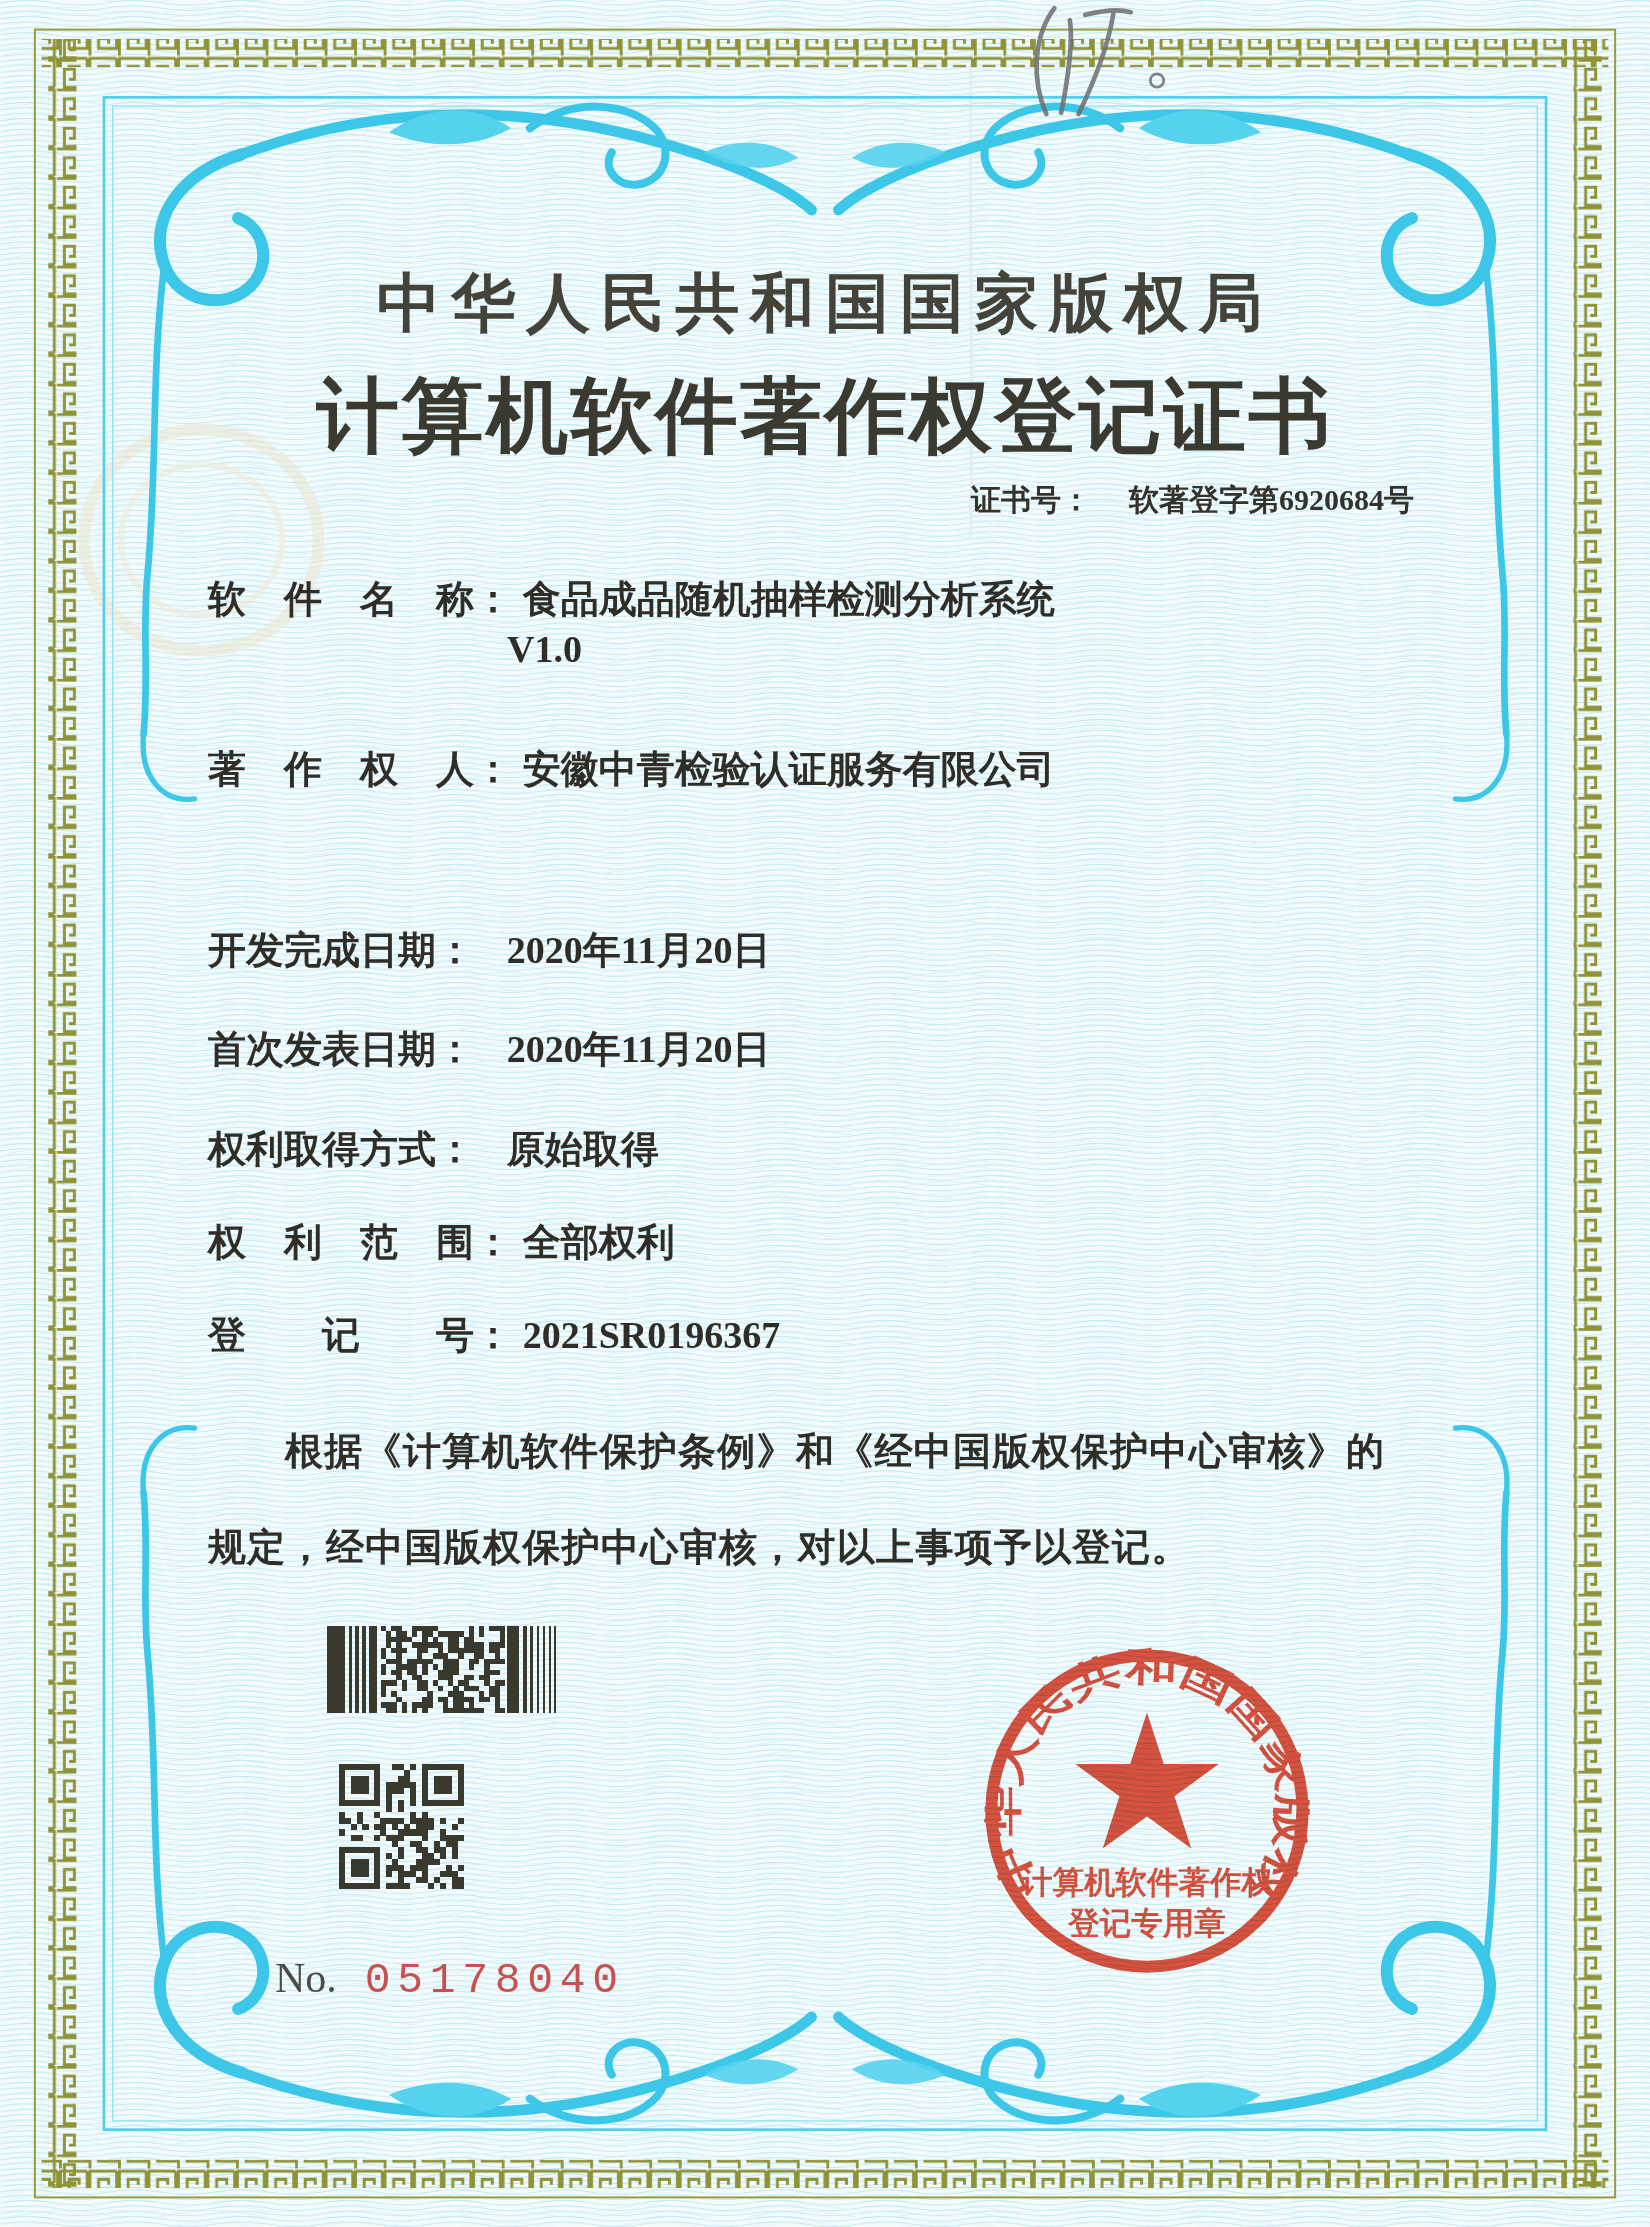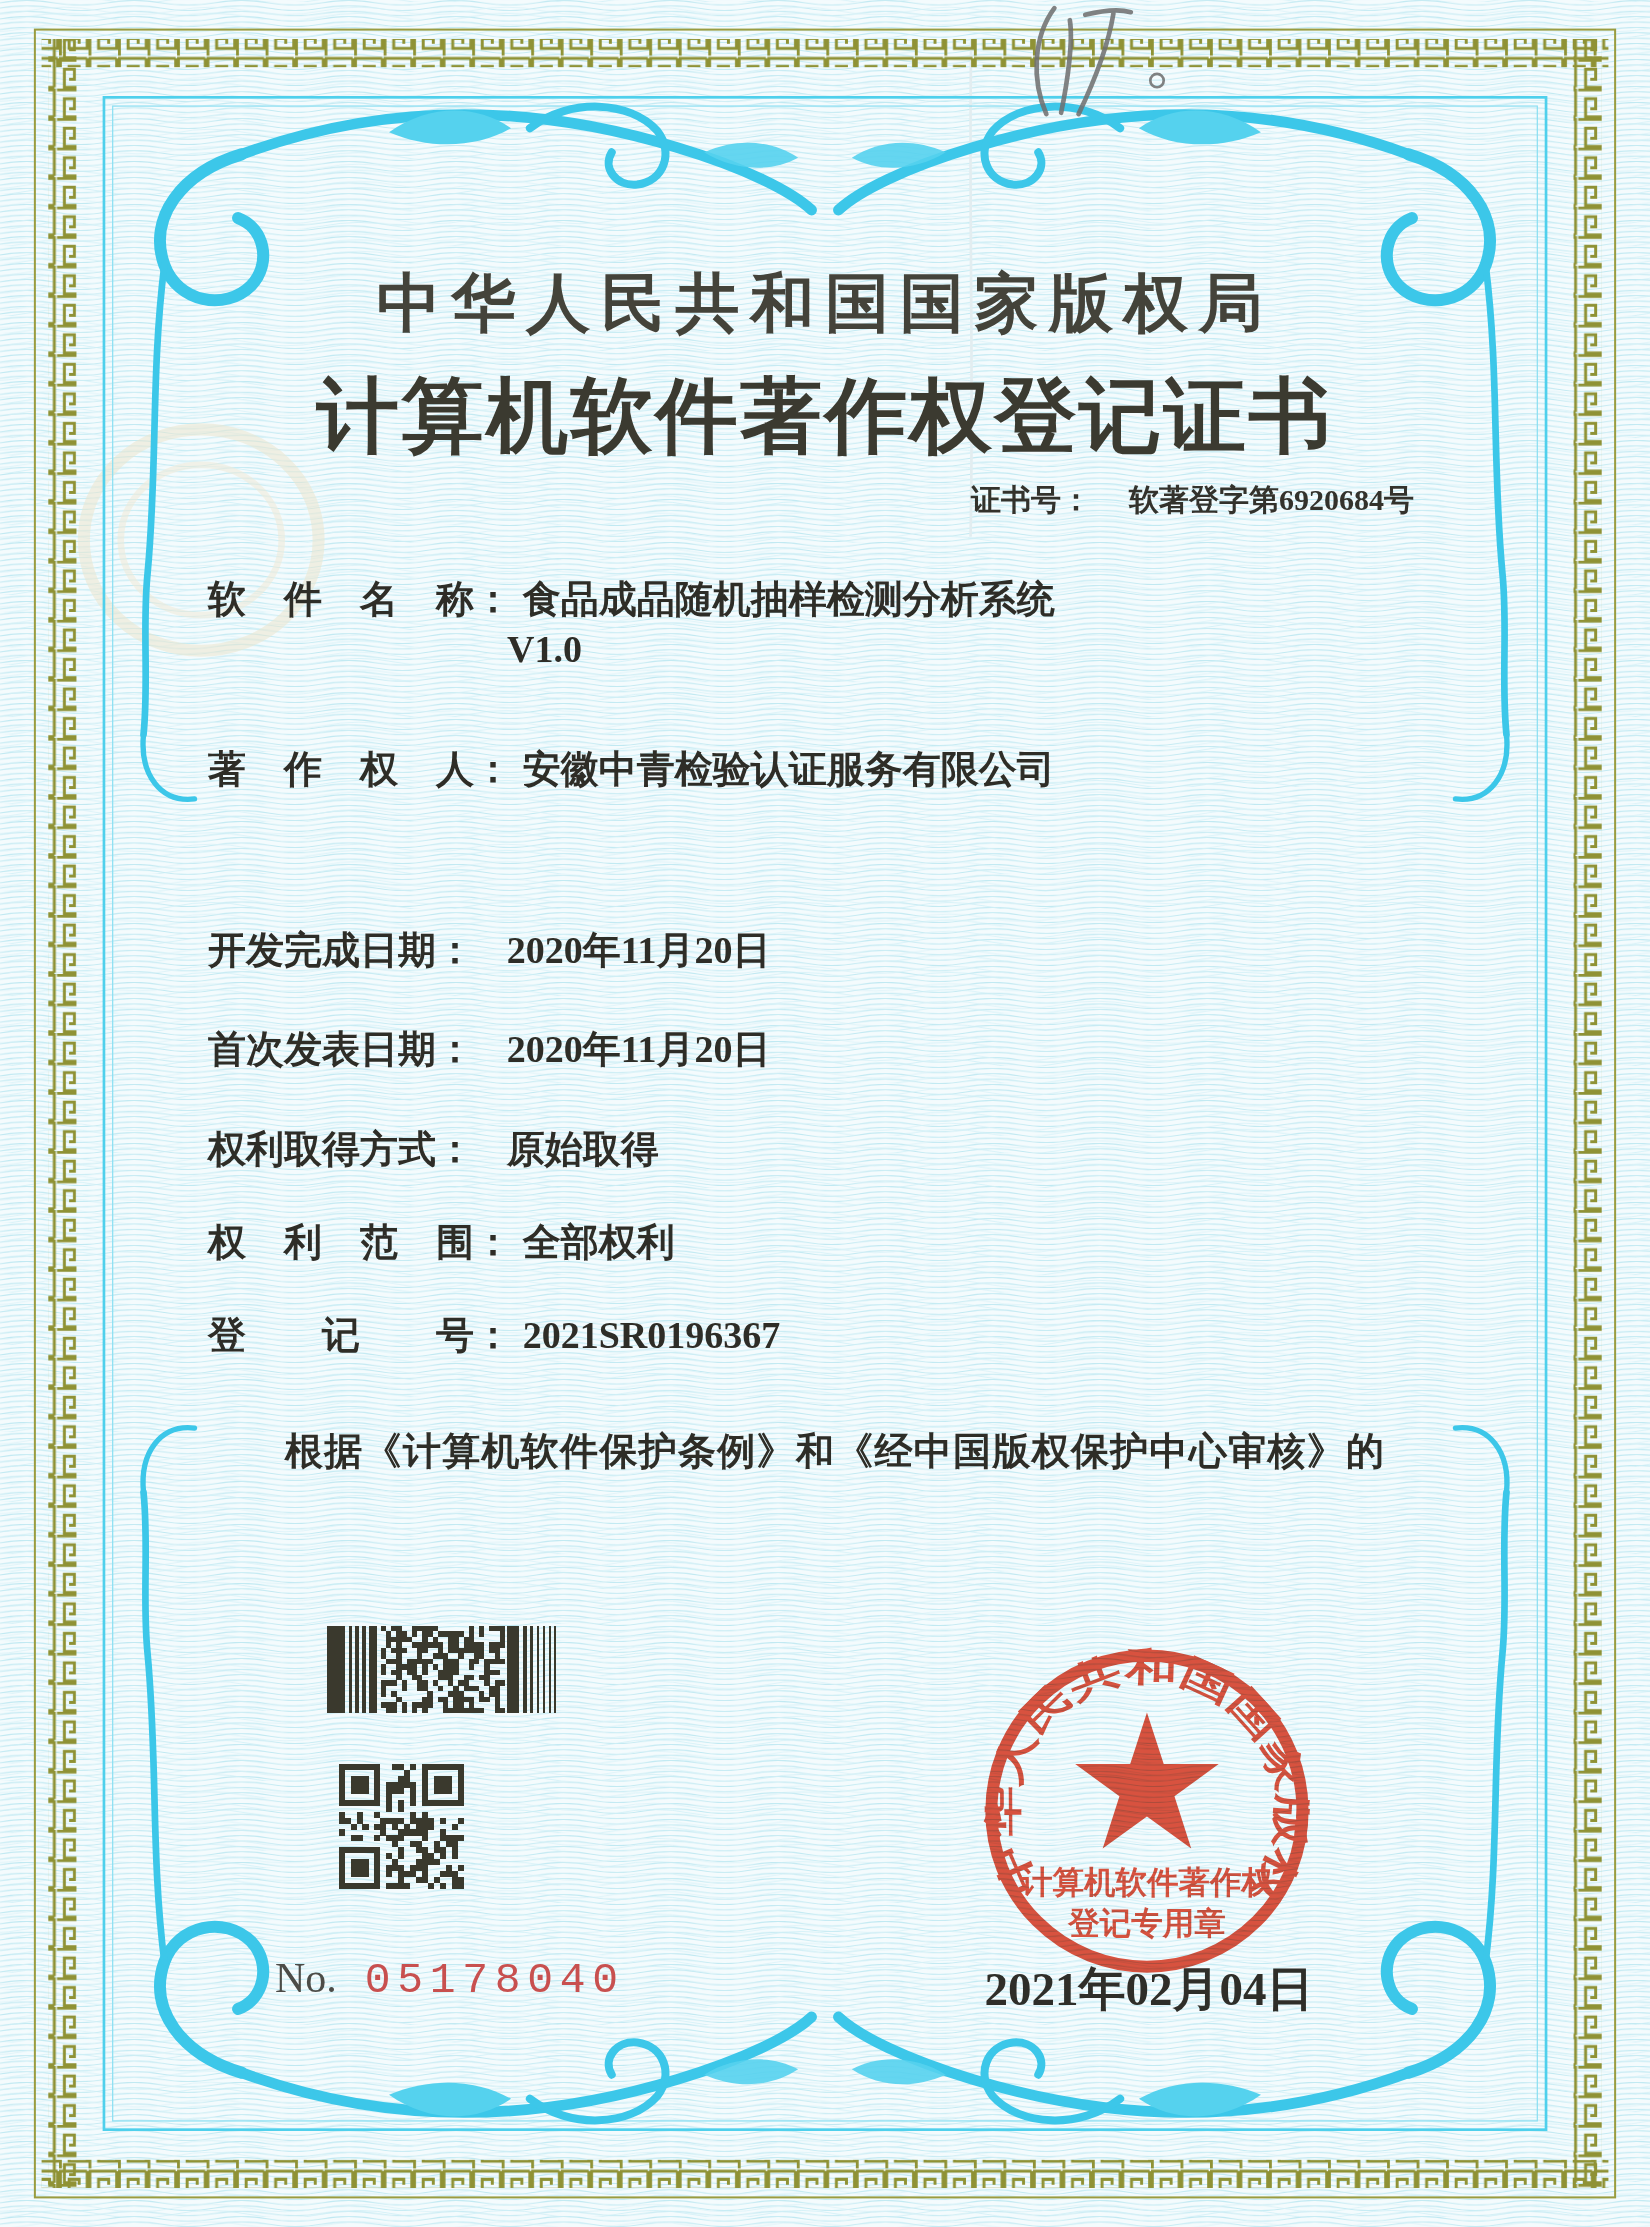--- a/index.html
+++ b/index.html
@@ -600,21 +600,21 @@
 
   <div class="field" style="top:1217px">
     <span class="flabel">权　利　范　围：</span><span class="fvalue">全部权利</span>
   </div>
 
   <div class="field" style="top:1310px">
     <span class="flabel">登　　记　　号：</span><span class="fvalue">2021SR0196367</span>
   </div>
 
   <div class="para txt" style="top:1426px;left:285px">根据《计算机软件保护条例》和《经中国版权保护中心审核》的</div>
+  <div class="para txt" style="top:1522px;left:208px">规定，经中国版权保护中心审核，对以上事项予以登记。</div>
 
   <div class="txt serial">
     <span class="no">No.</span><span class="num">05178040</span>
   </div>
 
-  <div class="txt issue-date">2021年02月04日</div>
 
 </div>
 
 
 </body></html>

